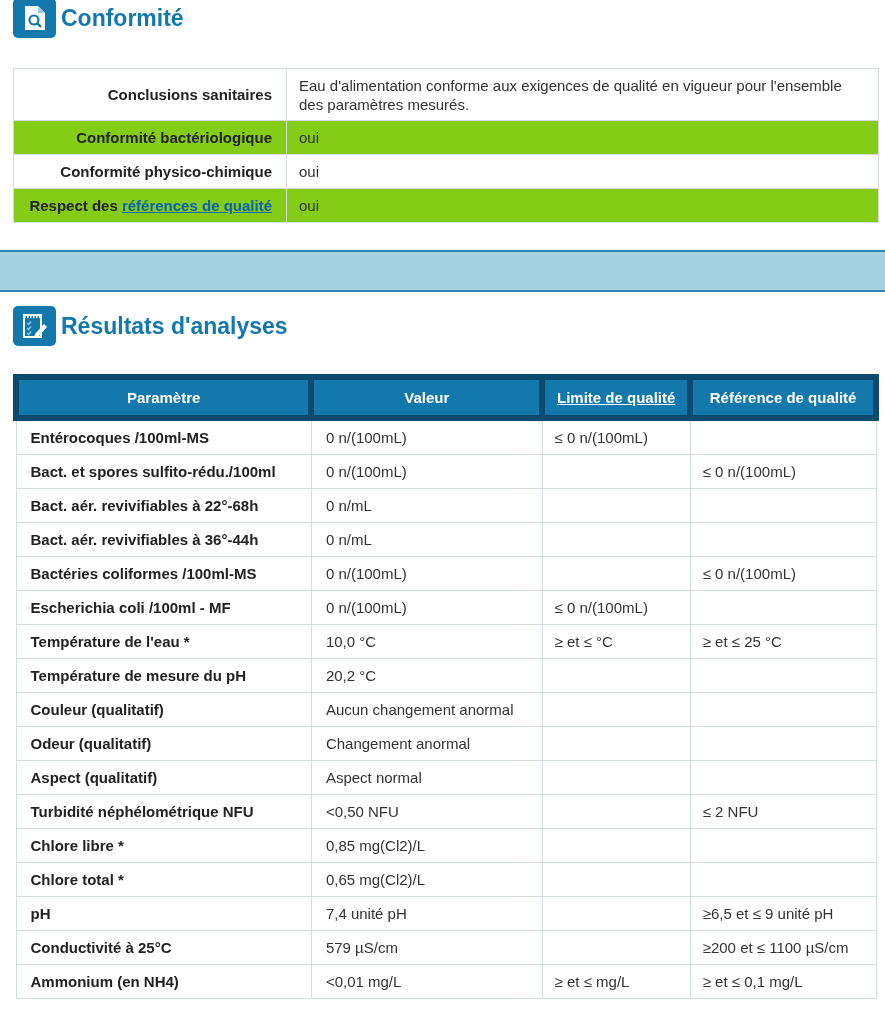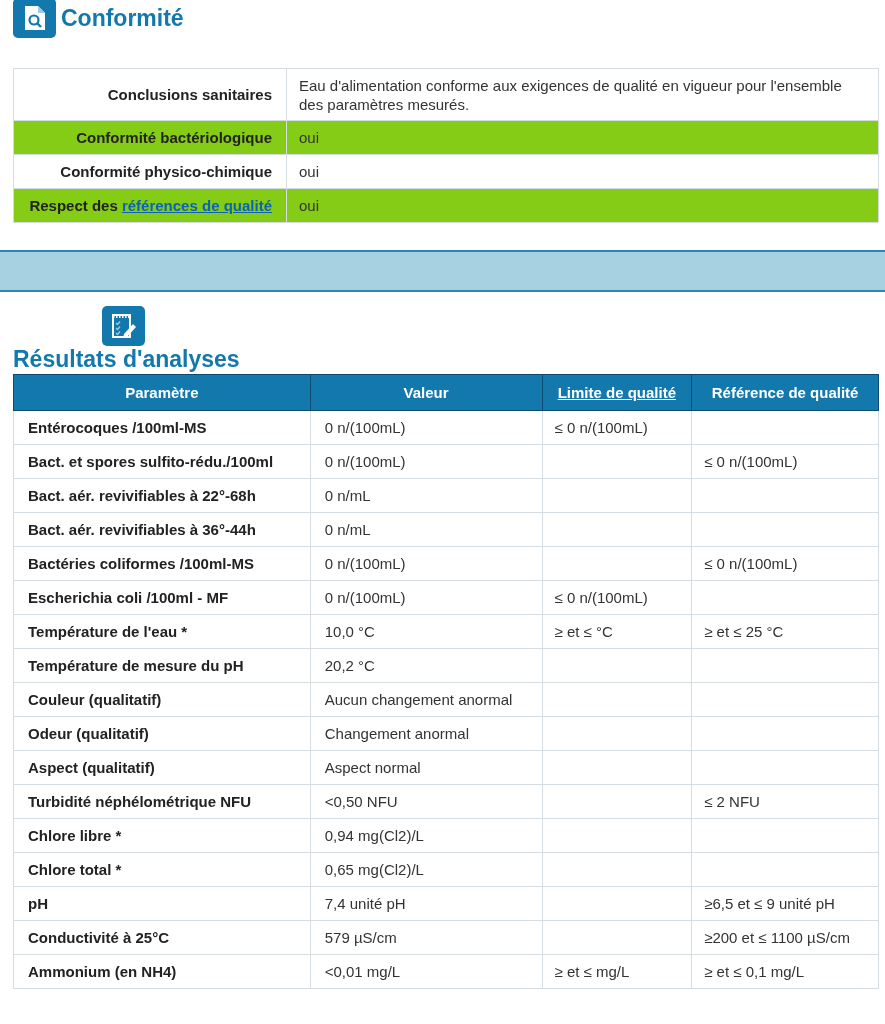--- a/index.html
+++ b/index.html
@@ -1,33 +1,33 @@
 <!DOCTYPE html>
 <html><head>
 <meta charset="utf-8">
 <style>
   html, body { margin:0; padding:0; background:#ffffff; }
   body { width:885px; height:1024px; overflow:hidden; position:relative; font-family:"Liberation Sans", sans-serif; color:#222; }
   .section-title { position:absolute; left:13px; display:flex; align-items:center; }
   .section-title .icon { width:43px; height:40px; background:#1378ac; border-radius:5px; display:flex; align-items:center; justify-content:center; margin-right:5px; }
   .section-title h2 { margin:0; font-size:23px; font-weight:bold; color:#1378ac;text-align:right; }
   #conf-title { top:-2px; }
-  #res-title { top:306px;flex-direction:column; }
+  #res-title { top:306px; }
   table { border-collapse:collapse; position:absolute; left:13px; font-size:15px; }
   #conf-table { top:68px; width:866px; }
   #conf-table td { border:1px solid #d5dde2; padding:0 12px; }
   #conf-table td.lbl { width:258px; text-align:right; font-weight:bold; color:#222; padding-right:14px; padding-left:0; }
   #conf-table tr.alt td { background:#84cc16; }
   #conf-table tr { height:34px; }
   #conf-table tr.tall { height:52px; }
   #conf-table td.val { color:#333; line-height:19px; }
   a.link { color:#0a63b8; text-decoration:underline; font-weight:bold; }
   .band { position:absolute; left:0; top:250px; width:885px; height:42px; background:#a7d0e0; border-top:2px solid #2b86b4; border-bottom:2px solid #2b86b4; box-sizing:border-box; }
   #res-table { top:374px; width:866px; }
-  #res-table th { background:#1378ac; color:#fff; font-weight:bold; height:33px; border:1px solid #0c4a6e; font-size:15px; }
+  #res-table th { background:#1378ac; color:#fff; font-weight:bold; height:33px; border:6px solid #0c4a6e; font-size:15px; }
   #res-table th a { color:#fff; text-decoration:underline; }
   #res-table td { border:1px solid #d5dde2; height:33px; padding:0 0 0 14px; color:#333; white-space:nowrap; }
   #res-table td.param { font-weight:bold; color:#222; }
   #res-table col.c1 { width:297px; }
   #res-table col.c2 { width:232px; }
   #res-table col.c3 { width:150px; }
   #res-table col.c4 { width:187px; }
   #res-table td.lim, #res-table td.ref { padding-left:12px; }
 </style>
 </head>
@@ -165,21 +165,21 @@
         <td class="ref"></td>
       </tr>
       <tr>
         <td class="param">Turbidité néphélométrique NFU</td>
         <td class="val">&lt;0,50 NFU</td>
         <td class="lim"></td>
         <td class="ref">≤ 2 NFU</td>
       </tr>
       <tr>
         <td class="param">Chlore libre *</td>
-        <td class="val">0,94 mg(Cl2)/L</td>
+        <td class="val">0,85 mg(Cl2)/L</td>
         <td class="lim"></td>
         <td class="ref"></td>
       </tr>
       <tr>
         <td class="param">Chlore total *</td>
         <td class="val">0,65 mg(Cl2)/L</td>
         <td class="lim"></td>
         <td class="ref"></td>
       </tr>
       <tr>

